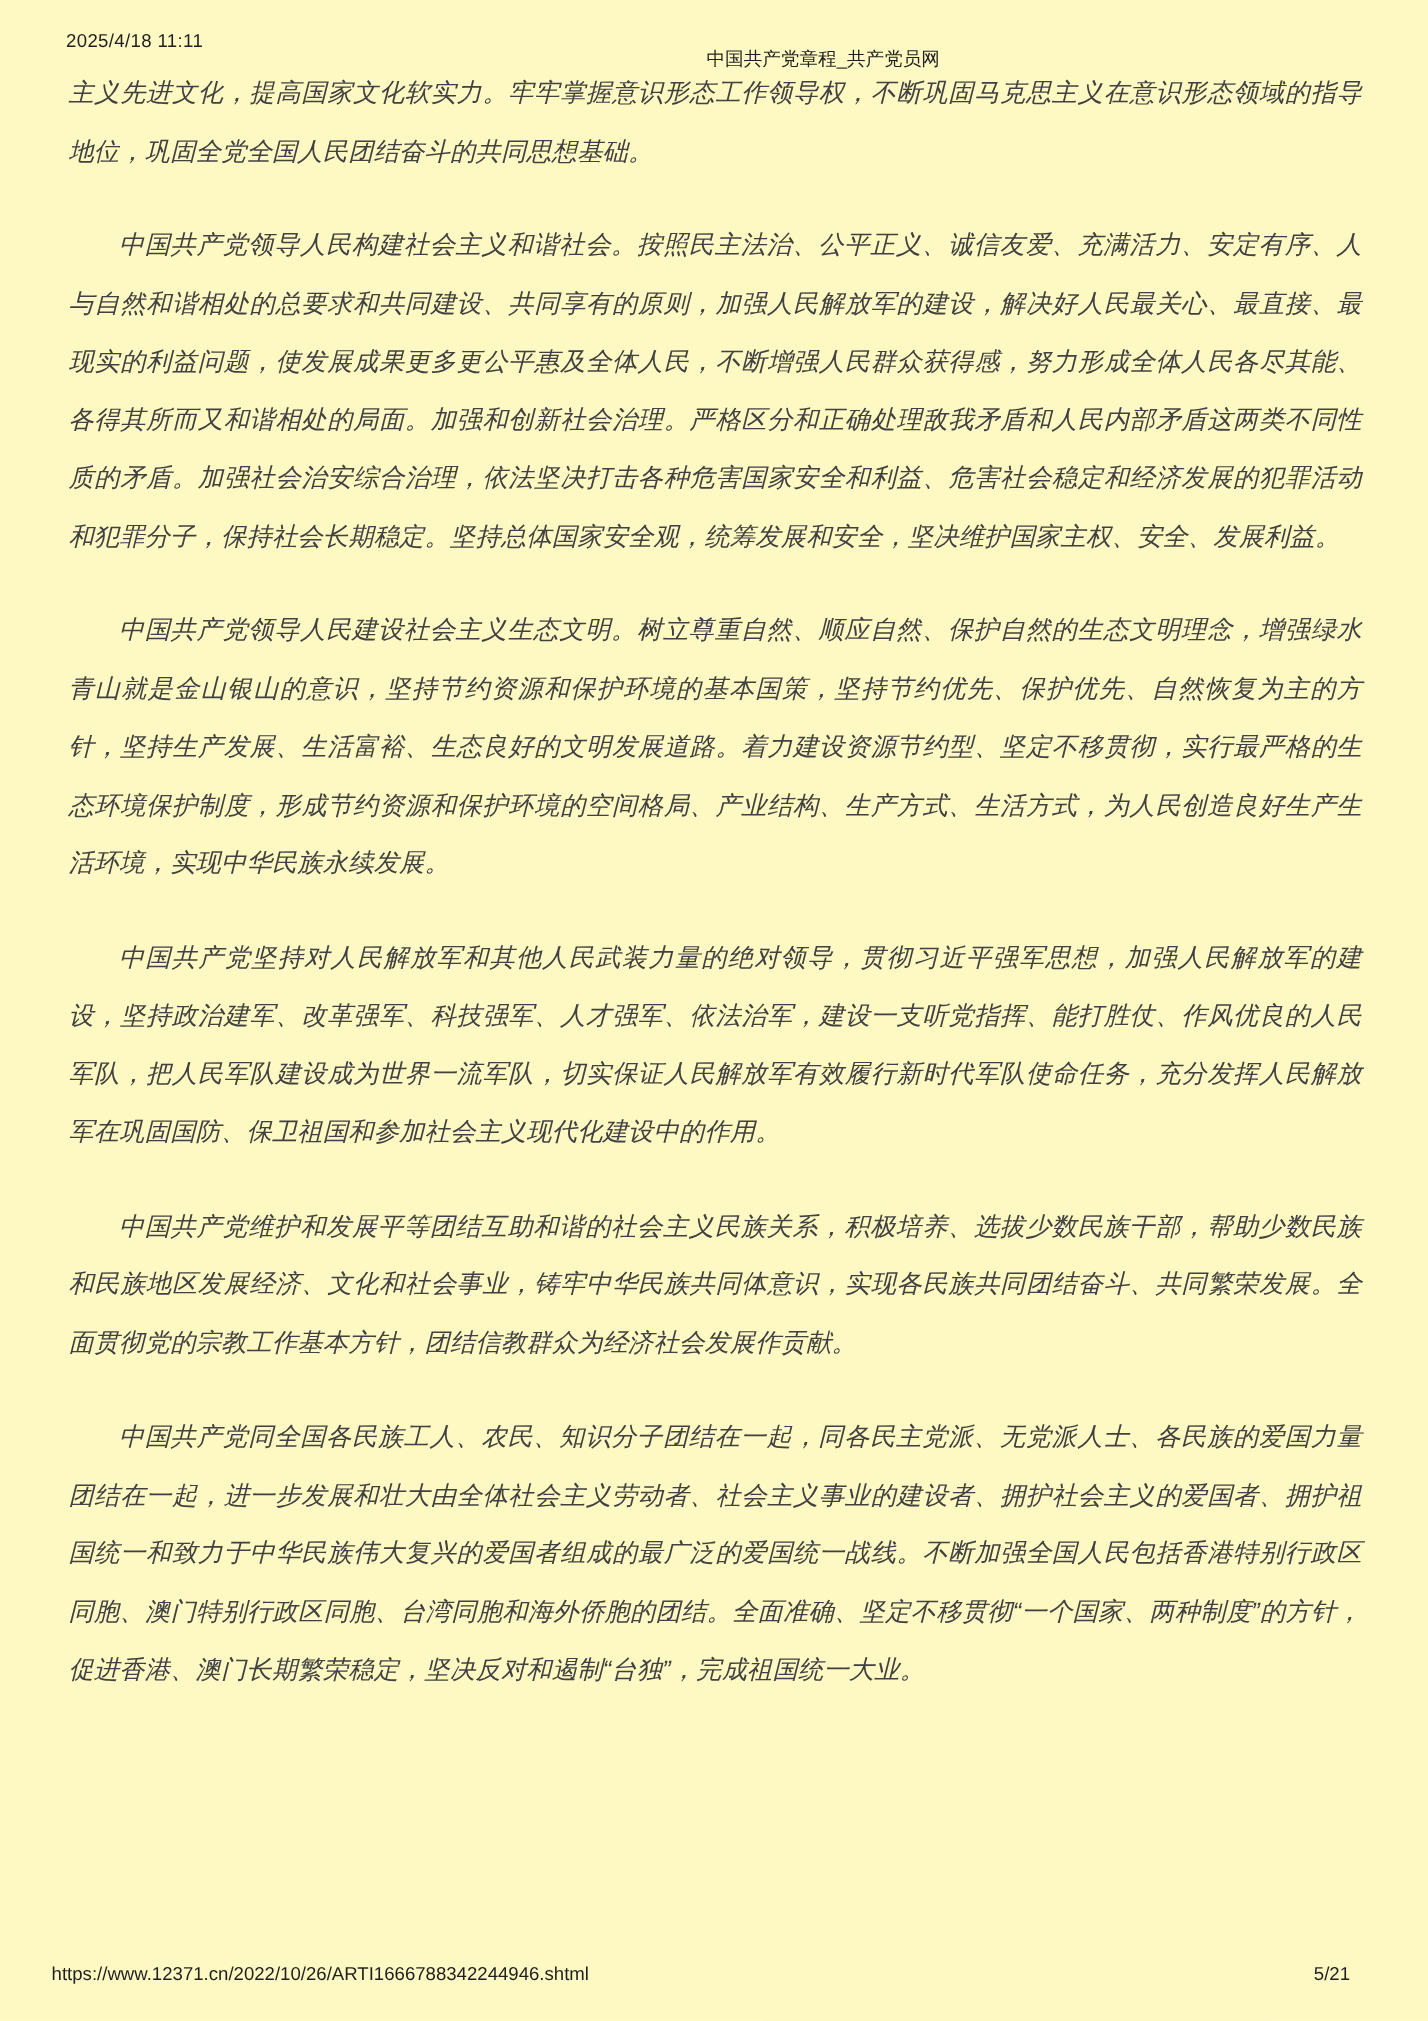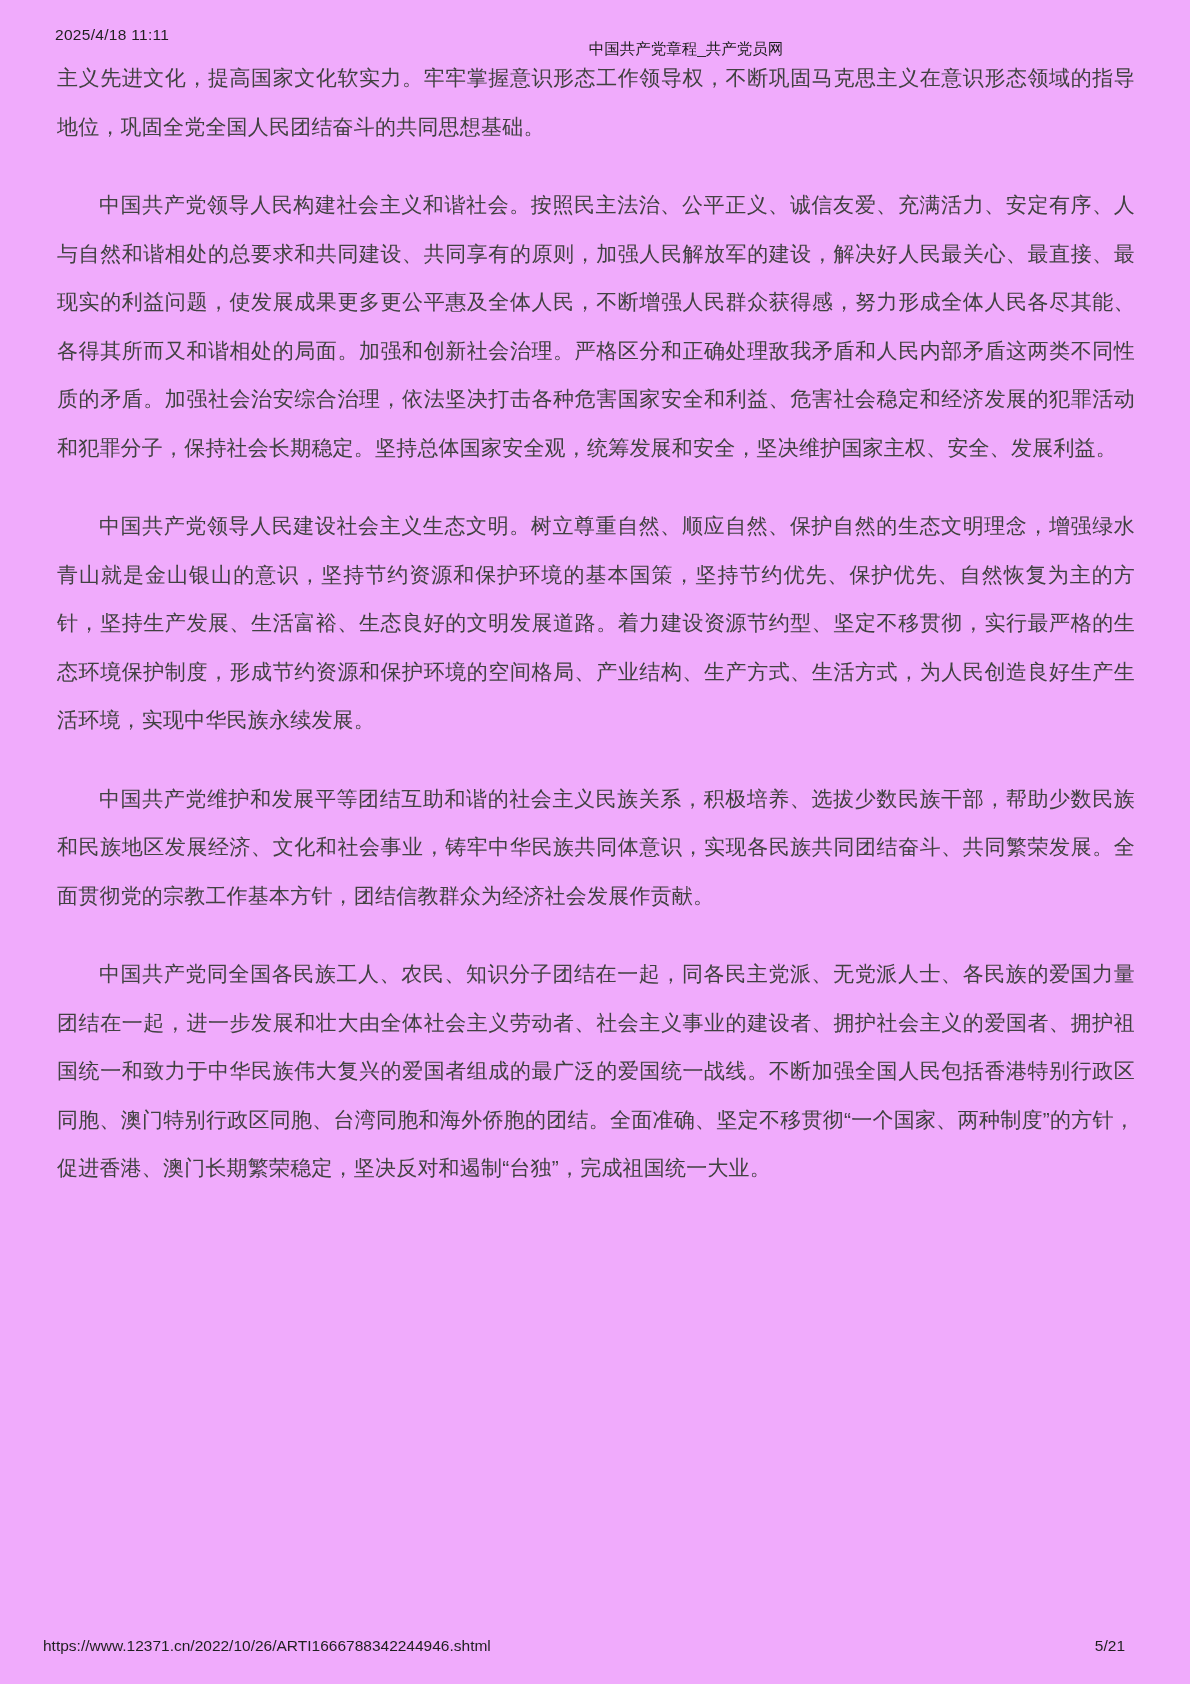--- a/index.html
+++ b/index.html
@@ -9,21 +9,21 @@
     width: 1190px;
     height: 1684px;
     position: relative;
     overflow: hidden;
   }
   .page {
     position: absolute;
     top: 0; left: 0;
     width: 1190px;
     height: 1684px;
-    background: #f0abfc;
+    background: #fef9c3;
   }
   
   .print-header {
     position: absolute;
     top: 26px;
     left: 0;
     width: 100%;
     height: 22px;
     font-size: 15.5px;
     color: #1f1f1f;
@@ -50,20 +50,21 @@
     width: 1078px;
     font-size: 21px;
     line-height: 48.5px;
     color: #414141;
     text-align: justify;
     letter-spacing: 0.2px;
   }
   .doc-content p {
     margin: 0 0 30px 0;
     text-indent: 2em;
+    font-style: italic;
   }
   .doc-content p.continuation {
     text-indent: 0;
   }
   
   .print-footer {
     position: absolute;
     top: 1637px;
     left: 43px;
     width: 1082px;
@@ -91,20 +92,21 @@
 
   <div class="print-header">
     <span class="header-datetime">2025/4/18 11:11</span>
     <span class="header-doc-title">中国共产党章程_共产党员网</span>
   </div>
 
   <div class="doc-content">
     <p class="continuation">主义先进文化，提高国家文化软实力。牢牢掌握意识形态工作领导权，不断巩固马克思主义在意识形态领域的指导地位，巩固全党全国人民团结奋斗的共同思想基础。</p>
     <p>中国共产党领导人民构建社会主义和谐社会。按照民主法治、公平正义、诚信友爱、充满活力、安定有序、人与自然和谐相处的总要求和共同建设、共同享有的原则，加强人民解放军的建设，解决好人民最关心、最直接、最现实的利益问题，使发展成果更多更公平惠及全体人民，不断增强人民群众获得感，努力形成全体人民各尽其能、各得其所而又和谐相处的局面。加强和创新社会治理。严格区分和正确处理敌我矛盾和人民内部矛盾这两类不同性质的矛盾。加强社会治安综合治理，依法坚决打击各种危害国家安全和利益、危害社会稳定和经济发展的犯罪活动和犯罪分子，保持社会长期稳定。坚持总体国家安全观，统筹发展和安全，坚决维护国家主权、安全、发展利益。</p>
     <p>中国共产党领导人民建设社会主义生态文明。树立尊重自然、顺应自然、保护自然的生态文明理念，增强绿水青山就是金山银山的意识，坚持节约资源和保护环境的基本国策，坚持节约优先、保护优先、自然恢复为主的方针，坚持生产发展、生活富裕、生态良好的文明发展道路。着力建设资源节约型、坚定不移贯彻，实行最严格的生态环境保护制度，形成节约资源和保护环境的空间格局、产业结构、生产方式、生活方式，为人民创造良好生产生活环境，实现中华民族永续发展。</p>
+    <p>中国共产党坚持对人民解放军和其他人民武装力量的绝对领导，贯彻习近平强军思想，加强人民解放军的建设，坚持政治建军、改革强军、科技强军、人才强军、依法治军，建设一支听党指挥、能打胜仗、作风优良的人民军队，把人民军队建设成为世界一流军队，切实保证人民解放军有效履行新时代军队使命任务，充分发挥人民解放军在巩固国防、保卫祖国和参加社会主义现代化建设中的作用。</p>
     <p>中国共产党维护和发展平等团结互助和谐的社会主义民族关系，积极培养、选拔少数民族干部，帮助少数民族和民族地区发展经济、文化和社会事业，铸牢中华民族共同体意识，实现各民族共同团结奋斗、共同繁荣发展。全面贯彻党的宗教工作基本方针，团结信教群众为经济社会发展作贡献。</p>
     <p>中国共产党同全国各民族工人、农民、知识分子团结在一起，同各民主党派、无党派人士、各民族的爱国力量团结在一起，进一步发展和壮大由全体社会主义劳动者、社会主义事业的建设者、拥护社会主义的爱国者、拥护祖国统一和致力于中华民族伟大复兴的爱国者组成的最广泛的爱国统一战线。不断加强全国人民包括香港特别行政区同胞、澳门特别行政区同胞、台湾同胞和海外侨胞的团结。全面准确、坚定不移贯彻“一个国家、两种制度”的方针，促进香港、澳门长期繁荣稳定，坚决反对和遏制“台独”，完成祖国统一大业。</p>
   </div>
 
   <div class="print-footer">
     <span class="footer-url">https://www.12371.cn/2022/10/26/ARTI1666788342244946.shtml</span>
     <span class="footer-page-number">5/21</span>
   </div>
 
 </div>

